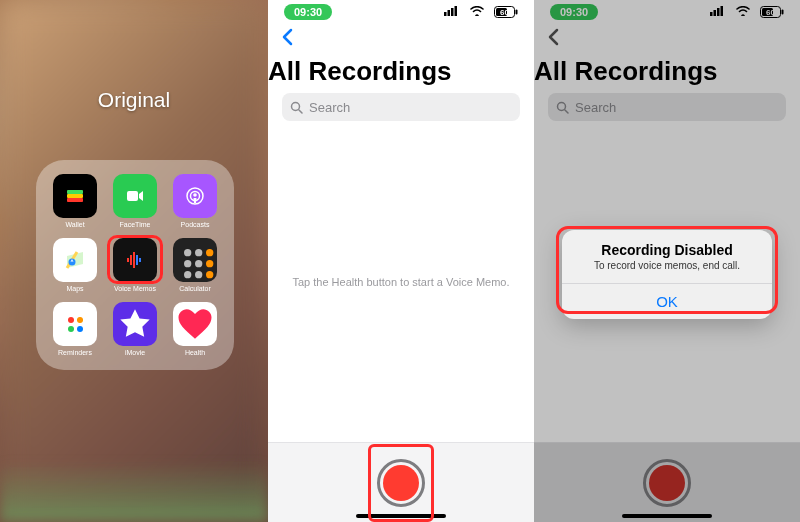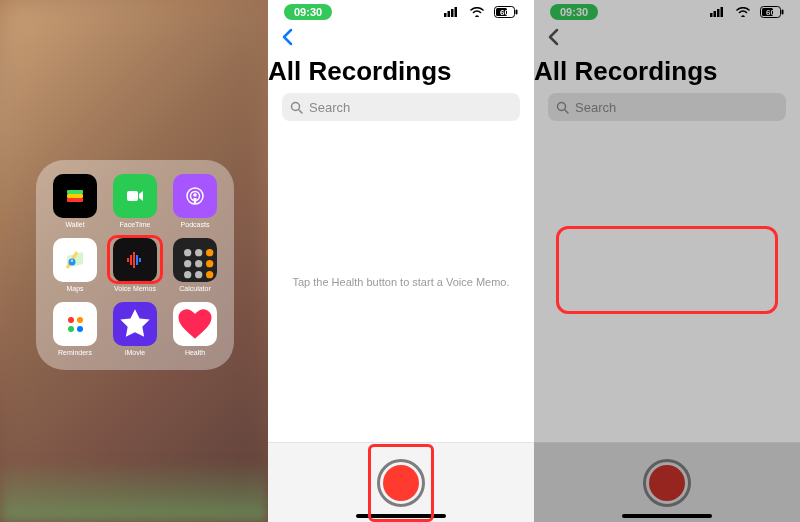--- a/index.html
+++ b/index.html
@@ -40,21 +40,21 @@
   .ic-imovie { background:#5b2fd9; }
   .ic-health { background:#fff; color:#ff2d55;}
   .ic-voicememos svg { width:26px; height:26px; }
   .ic-facetime svg, .ic-podcasts svg, .ic-maps svg, .ic-wallet svg { width:24px; height:24px; }
   .ic-reminders .dots { display:grid; grid-template-columns:repeat(2,6px); gap:3px;}
   .ic-reminders .dots span{ width:6px;height:6px;border-radius:50%;}
   
   .phone { width: 266px; background:#fff; position:relative; display:flex; flex-direction:column; }
   .statusbar { height:24px; display:flex; align-items:center; justify-content:space-between; padding:0 16px; font-size:11px; font-weight:600; }
   .time-pill { background:#34c759; color:#fff; padding:2px 10px; border-radius:12px; font-size:11px; }
-  .status-right { display:flex; align-items:center; gap:10px; }
+  .status-right { display:flex; align-items:flex-start; gap:10px; }
   .status-right svg { display:block; }
   .nav { height:30px; display:flex; align-items:center; padding:0 12px; }
   .back-chevron { color:#0a7aff; }
   .title { font-size:26px; font-weight:700; color:#000; padding:2px 0 6px; }
   .searchbar { margin:0 14px; height:28px; background:#eeeeef; border-radius:8px; display:flex; align-items:center; padding:0 8px; color:#8a8a8e; font-size:13px; gap:6px;}
   .hint { flex:1; display:flex; align-items:center; justify-content:center; color:#9a9a9e; font-size:11px; padding:0 20px; text-align:center; }
   .recbar { height:80px; background:#f4f4f5; border-top:1px solid #e3e3e6; display:flex; align-items:center; justify-content:center; position:relative; }
   .recbtn { width:48px; height:48px; border-radius:50%; border:3px solid #7d7d80; display:flex; align-items:center; justify-content:center; }
   .recbtn .dot { width:36px; height:36px; border-radius:50%; background:#ff3b30; }
   .home-ind { position:absolute; bottom:4px; left:50%; transform:translateX(-50%); width:90px; height:4px; border-radius:3px; background:#000; }
@@ -71,20 +71,21 @@
   .dimmed { background:#e9e9ea !important; }
   .panel3 { background:#ececec; }
   .panel3 .hint { visibility:hidden; }
 </style>
 </head>
 <body>
 
 <div class="panel panel1">
   <div class="blur-bg"></div>
   <div class="green-dock"></div>
+  <div class="original-label">Original</div>
   <div class="folder">
 
     <div class="app">
       <div class="icon ic-wallet">
         <svg viewBox="0 0 24 24">
             <rect x="4" y="6" width="16" height="4" rx="1" fill="#4cd964"></rect>
             <rect x="4" y="10" width="16" height="4" rx="1" fill="#ffcc00"></rect>
             <rect x="4" y="14" width="16" height="4" rx="1" fill="#ff3b30"></rect>
           </svg>
       </div>
@@ -272,14 +273,19 @@
   </div>
   <div class="hint">Tap the Record button to start a Voice Memo.</div>
   <div class="recbar" style="background:#dcdcdd;">
     <div class="recbtn">
       <div class="dot" style="background:#c7302a;"></div>
     </div>
     <div class="home-ind"></div>
   </div>
 
   <div class="panel3-bg"></div>
+  <div class="alert">
+    <div class="at">Recording Disabled</div>
+    <div class="am">To record voice memos, end call.</div>
+    <div class="ab">OK</div>
+  </div>
   <div class="alert-hl"></div>
 </div>
 
 </body></html>

